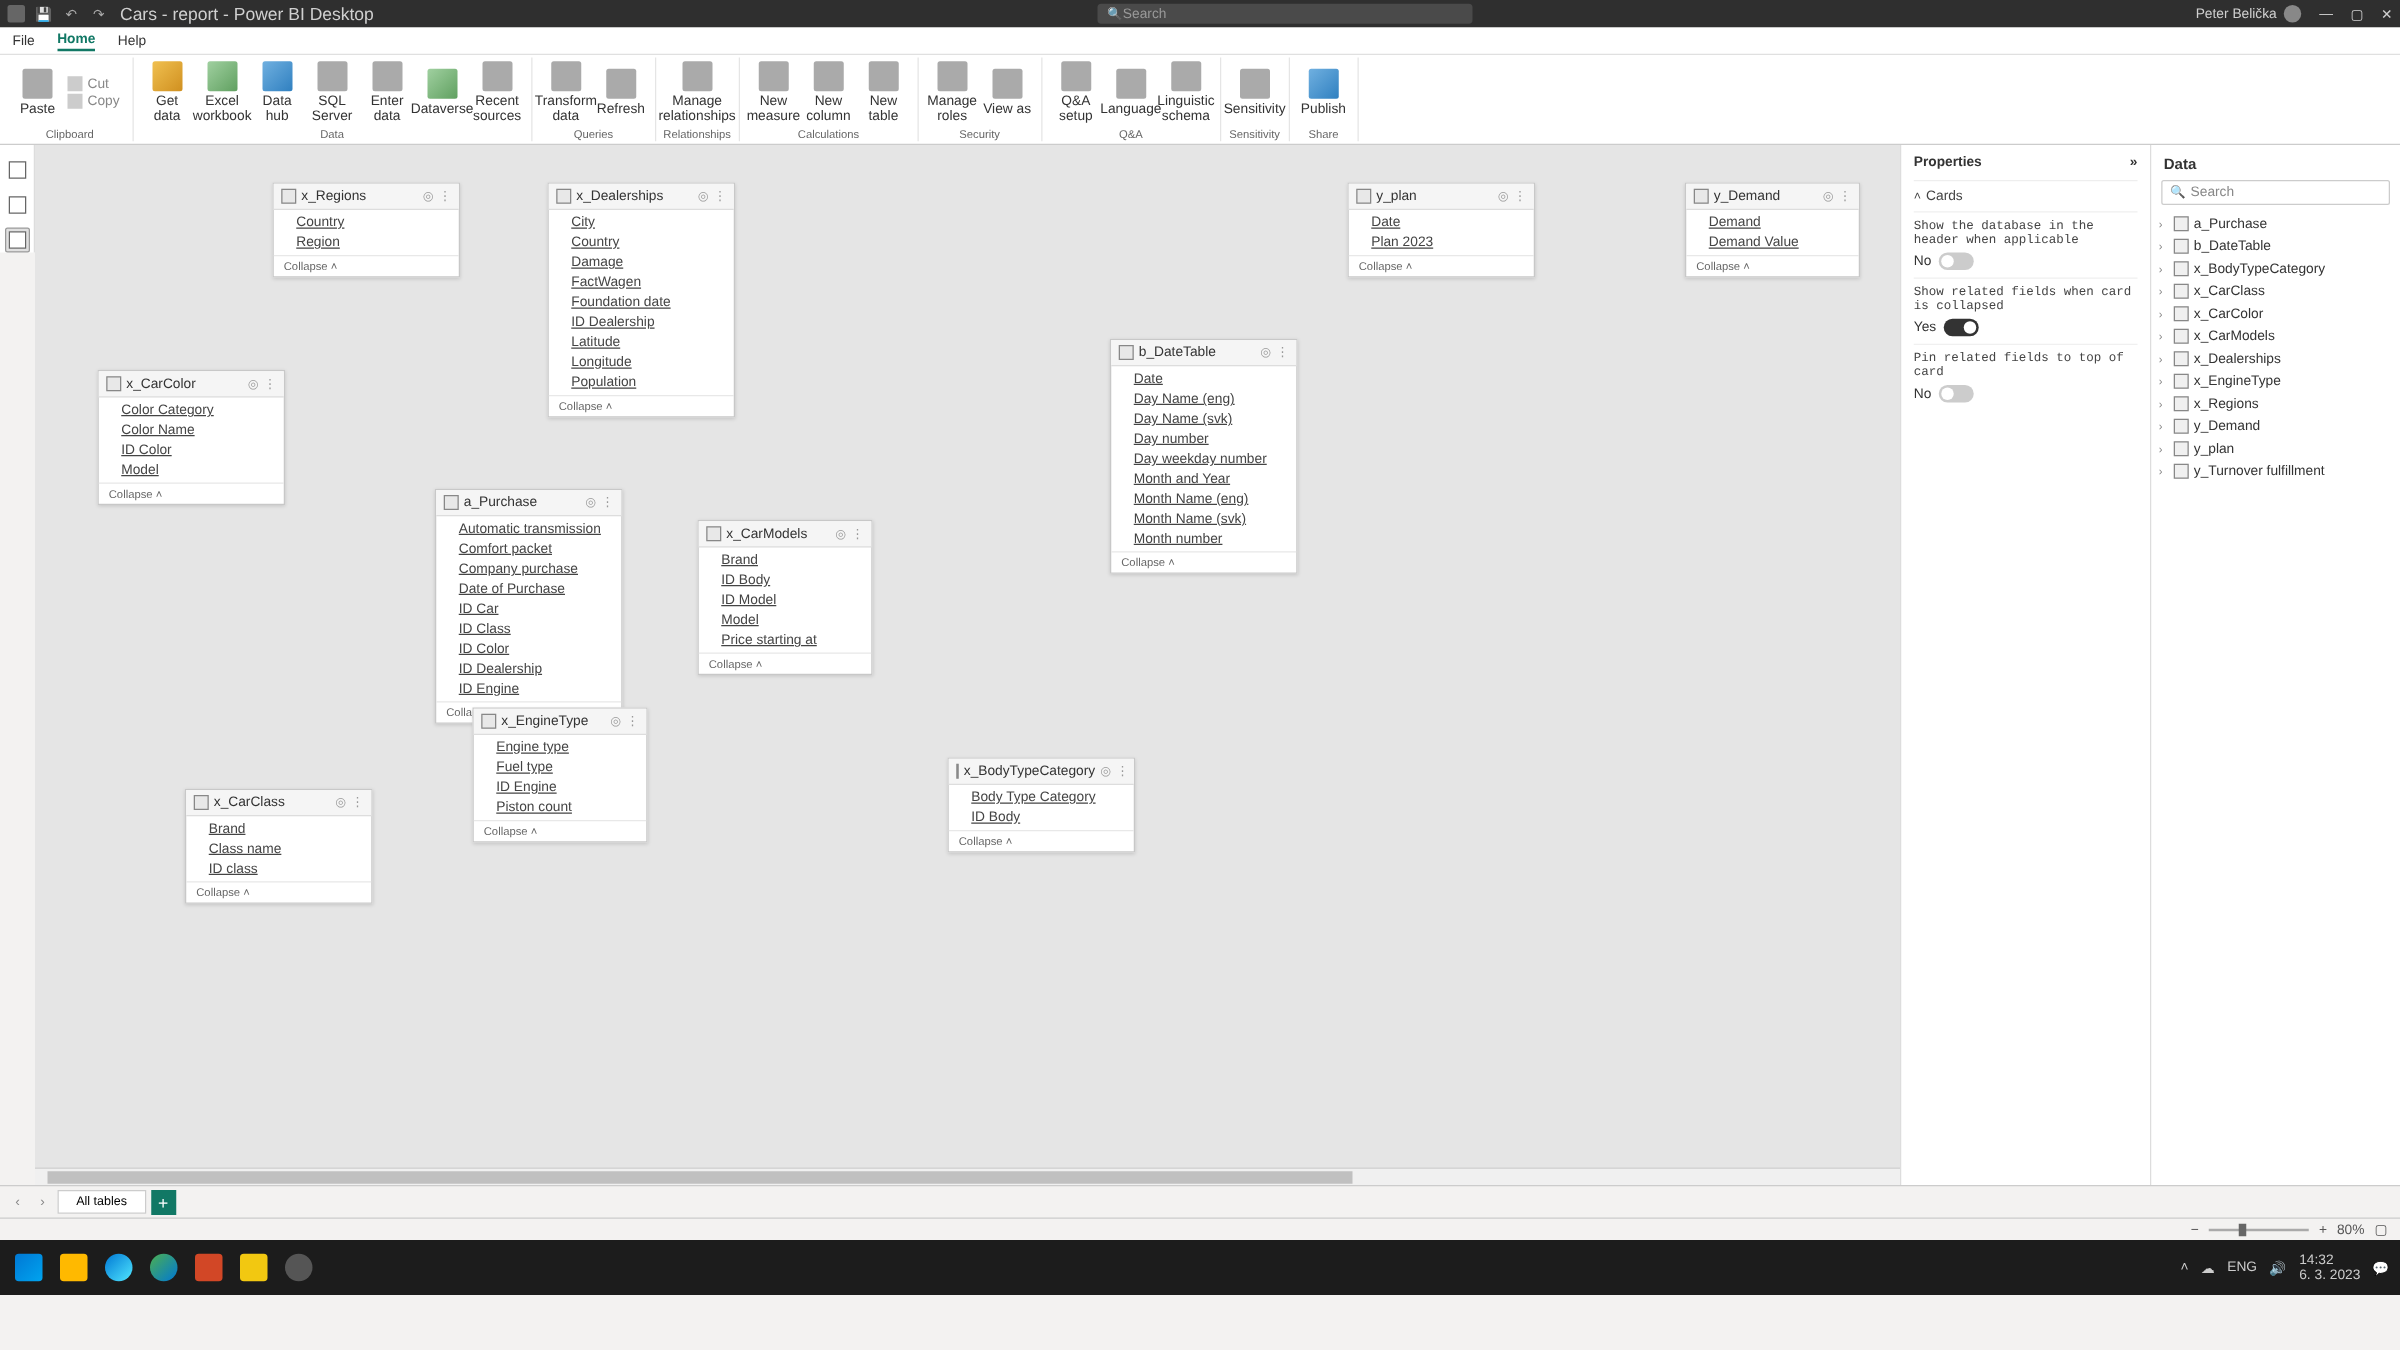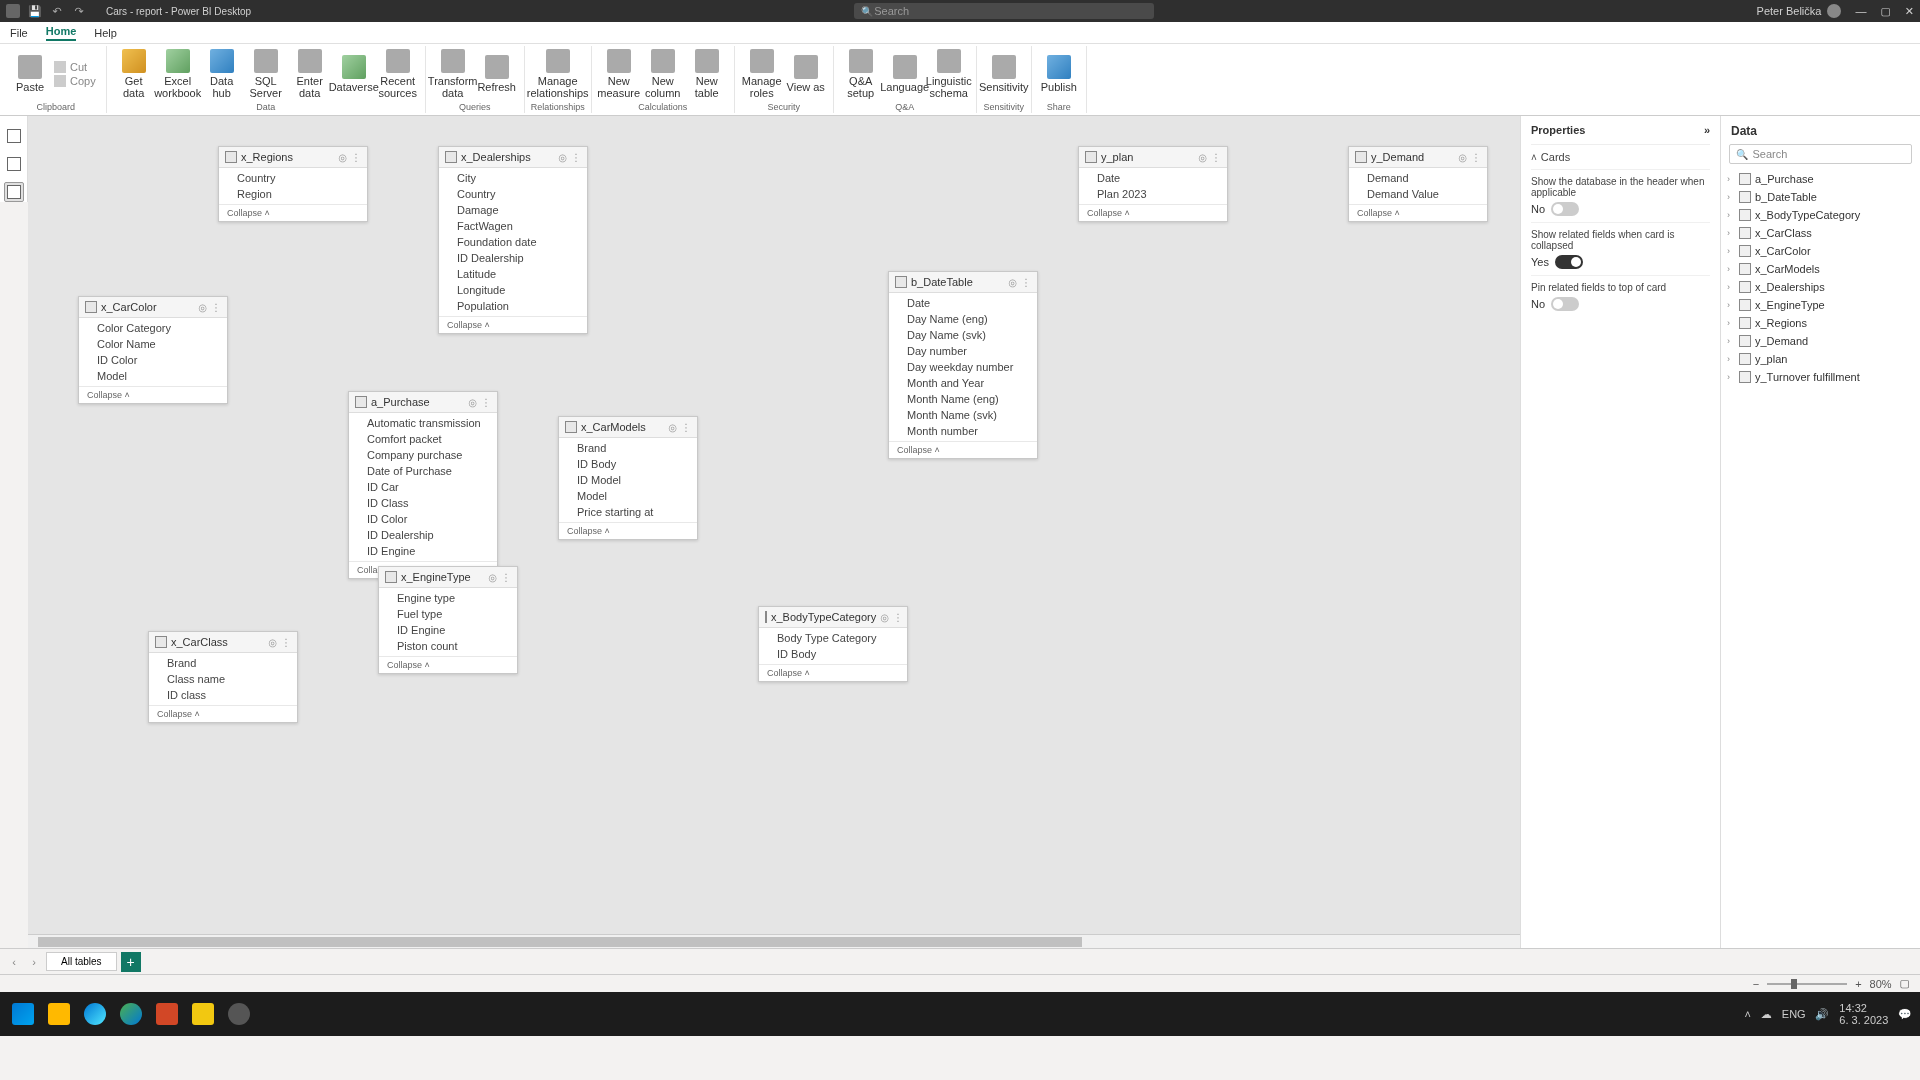--- a/index.html
+++ b/index.html
@@ -1,21 +1,21 @@
 <!DOCTYPE html>
 <html><head>
 <meta charset="utf-8">
 <style>
 *{margin:0;padding:0;box-sizing:border-box;font-family:"Segoe UI",sans-serif;font-size:11px;}
 body{background:#f3f2f1;width:1920px;height:1080px;overflow:hidden;position:relative;}
 .titlebar{height:22px;background:#2f2f2f;color:#d0d0d0;display:flex;align-items:center;padding:0 6px;}
 .titlebar .tb-left{display:flex;align-items:center;gap:8px;}
 .titlebar .tb-icon{width:14px;height:14px;background:#666;border-radius:2px;}
 .titlebar .tb-btn{width:14px;height:14px;display:flex;align-items:center;justify-content:center;color:#aaa;}
-.titlebar .tb-title{margin-left:12px;font-size:10px;}
+.titlebar .tb-title{margin-left:2px;font-size:14px;}
 .titlebar .tb-search{flex:0 0 300px;margin:0 auto;background:#4a4a4a;border-radius:3px;height:16px;display:flex;align-items:center;padding:0 8px;color:#999;font-size:10px;}
 .titlebar .tb-spacer{flex:1;}
 .titlebar .tb-user{display:flex;align-items:center;gap:6px;font-size:10px;text-align:center;}
 .titlebar .tb-user .avatar{width:14px;height:14px;border-radius:50%;background:#888;}
 .titlebar .win-btns{display:flex;gap:14px;margin-left:14px;}
 .menubar{height:22px;background:#fff;display:flex;align-items:center;padding:0 10px;gap:18px;border-bottom:1px solid #e0e0e0;}
 .menubar span{font-size:11px;color:#333;cursor:pointer;}
 .menubar .active{border-bottom:2px solid #117865;color:#117865;font-weight:600;padding-bottom:2px;}
 .ribbon{height:72px;background:#fff;border-bottom:1px solid #ccc;display:flex;align-items:stretch;padding:2px 6px;}
 .ribbon-group{display:flex;flex-direction:column;align-items:center;border-right:1px solid #e5e5e5;padding:0 6px;}
@@ -36,29 +36,29 @@
 .viewstrip .vs-btn{width:20px;height:20px;display:flex;align-items:center;justify-content:center;border-radius:2px;cursor:pointer;}
 .viewstrip .vs-btn.active{background:#e0e0e0;border:1px solid #999;}
 .viewstrip .vs-ico{width:14px;height:14px;border:1px solid #666;background:#fff;}
 .canvas{position:absolute;left:28px;top:116px;right:400px;bottom:44px;background:#e5e5e5;overflow:hidden;}
 .table-card{position:absolute;background:#fff;border:1px solid #c8c8c8;box-shadow:0 1px 3px rgba(0,0,0,0.15);font-size:10px;}
 .table-card .tc-header{background:#f5f5f5;border-bottom:1px solid #ddd;padding:4px 6px;display:flex;align-items:center;gap:4px;}
 .table-card .tc-header .tc-ico{width:12px;height:12px;border:1px solid #888;background:#e8e8e8;}
 .table-card .tc-header .tc-name{flex:1;font-weight:500;color:#333;}
 .table-card .tc-header .tc-act{color:#999;font-size:10px;cursor:pointer;}
 .table-card .tc-body{padding:2px 0;}
-.table-card .tc-field{padding:2px 8px 2px 18px;color:#444;display:flex;align-items:center;gap:4px;position:relative;}
+.table-card .tc-field{padding:2px 8px 2px 18px;color:#444;display:flex;align-items:center;gap:4px;position:relative;text-decoration:underline;}
 .table-card .tc-field .fi{position:absolute;left:4px;width:10px;height:10px;color:#888;font-size:9px;}
 .table-card .tc-collapse{padding:3px 8px;color:#666;font-size:9px;border-top:1px solid #e8e8e8;cursor:pointer;}
 .prop-pane{position:absolute;right:200px;top:116px;width:200px;bottom:44px;background:#fff;border-left:1px solid #ddd;padding:8px 10px;}
 .prop-pane h3{font-size:12px;font-weight:600;color:#333;margin-bottom:8px;display:flex;justify-content:space-between;}
 .prop-section{border-top:1px solid #eee;padding:6px 0;}
 .prop-section .ps-head{display:flex;align-items:center;gap:4px;color:#444;font-size:10px;cursor:pointer;}
 .prop-item{padding:6px 0;border-top:1px solid #f0f0f0;}
-.prop-item .pi-label{font-size:10px;color:#444;margin-bottom:4px;}
+.prop-item .pi-label{font-size:10px;color:#444;margin-bottom:4px;font-family:Liberation Mono, monospace;}
 .prop-item .pi-toggle{display:flex;align-items:center;gap:6px;font-size:10px;color:#333;text-align:right;}
 .toggle{width:28px;height:14px;border-radius:7px;background:#ccc;position:relative;}
 .toggle.on{background:#333;}
 .toggle .knob{width:10px;height:10px;border-radius:50%;background:#fff;position:absolute;top:2px;left:2px;}
 .toggle.on .knob{left:16px;}
 .data-pane{position:absolute;right:0;top:116px;width:200px;bottom:44px;background:#fff;border-left:1px solid #ddd;padding:8px 4px;}
 .data-pane h3{font-size:12px;font-weight:600;color:#333;padding:0 6px 6px;}
 .data-search{margin:0 4px 6px;border:1px solid #ccc;border-radius:2px;padding:3px 6px;display:flex;align-items:center;gap:4px;color:#888;font-size:10px;}
 .data-tree .dt-item{padding:3px 6px 3px 14px;display:flex;align-items:center;gap:4px;color:#333;font-size:10px;cursor:pointer;position:relative;}
 .data-tree .dt-item .chev{position:absolute;left:2px;color:#888;font-size:9px;}

